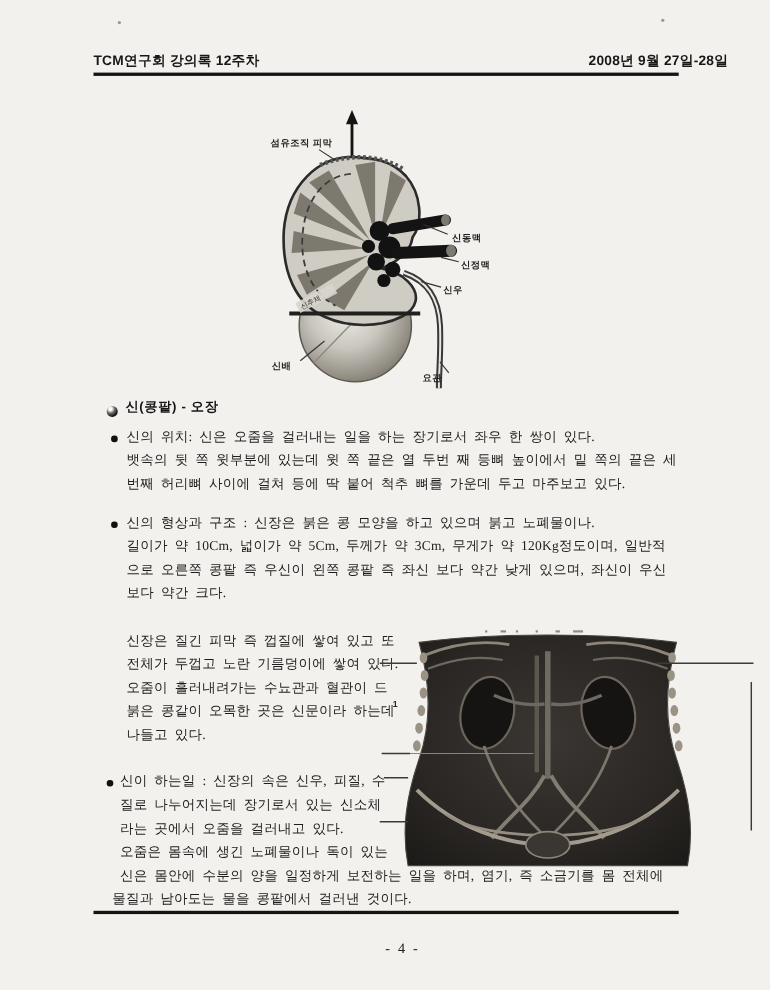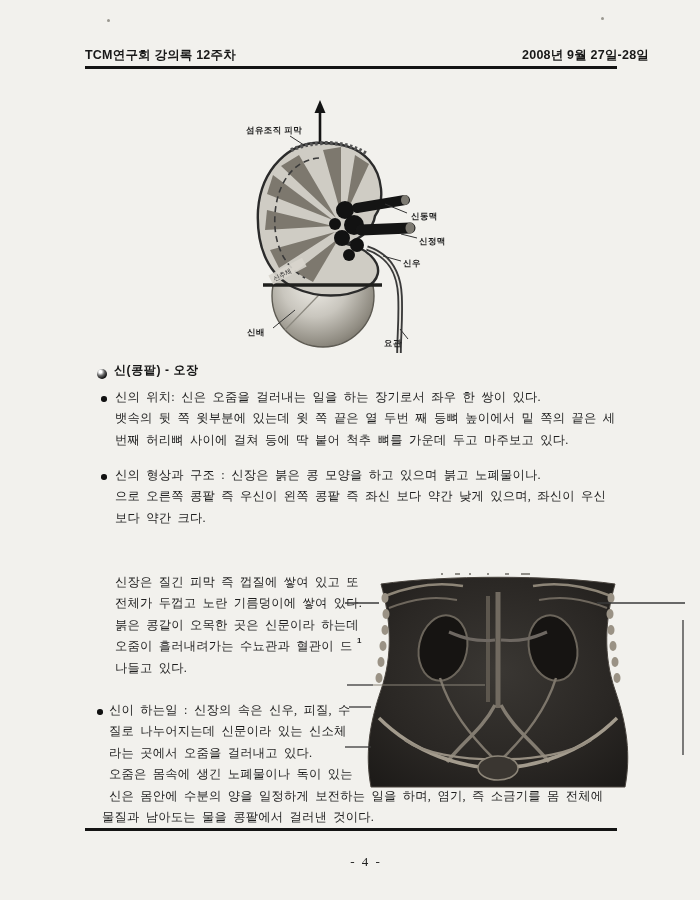--- a/index.html
+++ b/index.html
@@ -24,21 +24,21 @@
 </style>
 </head>
 <body>
 
 <div class="page">
 
   <div class="abs speck" style="left:107px;top:19px;"></div>
   <div class="abs speck" style="left:601px;top:17px;"></div>
 
   <div class="abs hdr" style="left:85px;top:47px;">TCM연구회 강의록 12주차</div>
-  <div class="abs hdr" style="right:83px;top:47px;">2008년 9월 27일-28일</div>
+  <div class="abs hdr" style="right:70px;top:47px;">2008년 9월 27일-28일</div>
   <div class="abs rule" style="left:85px;top:66px;width:532px;"></div>
 
   <svg class="abs" style="left:233px;top:98px;" width="225" height="260" viewBox="0 0 225 260">
     <defs>
       <radialGradient id="sph" cx="42%" cy="38%" r="72%">
         <stop offset="0%" stop-color="#f0eee8"></stop>
         <stop offset="45%" stop-color="#c9c6be"></stop>
         <stop offset="82%" stop-color="#908c82"></stop>
         <stop offset="100%" stop-color="#6e6a61"></stop>
       </radialGradient>
@@ -102,29 +102,30 @@
   <div class="abs dot" style="left:101px;top:396px;"></div>
   <div class="abs tblock" style="left:115px;top:387px;">
     <div class="line">신의 위치: 신은 오줌을 걸러내는 일을 하는 장기로서 좌우 한 쌍이 있다.</div>
     <div class="line">뱃속의 뒷 쪽 윗부분에 있는데 윗 쪽 끝은 열 두번 째 등뼈 높이에서 밑 쪽의 끝은 세</div>
     <div class="line">번째 허리뼈 사이에 걸쳐 등에 딱 붙어 척추 뼈를 가운데 두고 마주보고 있다.</div>
   </div>
 
   <div class="abs dot" style="left:101px;top:474px;"></div>
   <div class="abs tblock" style="left:115px;top:465px;">
     <div class="line">신의 형상과 구조 : 신장은 붉은 콩 모양을 하고 있으며 붉고 노폐물이나.</div>
+    <div class="line">길이가 약 10Cm, 넓이가 약 5Cm, 두께가 약 3Cm, 무게가 약 120Kg정도이며, 일반적</div>
     <div class="line">으로 오른쪽 콩팥 즉 우신이 왼쪽 콩팥 즉 좌신 보다 약간 낮게 있으며, 좌신이 우신</div>
     <div class="line">보다 약간 크다.</div>
   </div>
 
   <div class="abs tblock" style="left:115px;top:572px;">
     <div class="line">신장은 질긴 피막 즉 껍질에 쌓여 있고 또</div>
     <div class="line">전체가 두껍고 노란 기름덩이에 쌓여 있다.</div>
+    <div class="line">오줌이 흘러내려가는 수뇨관과 혈관이 드</div>
     <div class="line">붉은 콩같이 오목한 곳은 신문이라 하는데</div>
-    <div class="line">오줌이 흘러내려가는 수뇨관과 혈관이 드</div>
     <div class="line">나들고 있다.</div>
   </div>
 
   <svg class="abs" style="left:345px;top:570px;" width="345" height="222" viewBox="0 0 345 222">
     <defs>
       <radialGradient id="torsoShade" cx="50%" cy="45%" r="75%">
         <stop offset="0%" stop-color="#3a3733"></stop>
         <stop offset="60%" stop-color="#2a2724"></stop>
         <stop offset="100%" stop-color="#1b1917"></stop>
       </radialGradient>
@@ -181,21 +182,21 @@
     <text x="12" y="73" style="font:bold 8px 'Liberation Sans',sans-serif;fill:#2a2a2a;">1</text>
     <g stroke="#3a3a3a" stroke-width="1.3">
       <line x1="252" y1="33" x2="340" y2="33"></line>
       <line x1="338" y1="50" x2="338" y2="185"></line>
     </g>
   </svg>
 
   <div class="abs dot" style="left:97px;top:709px;"></div>
   <div class="abs tblock" style="left:109px;top:700px;font-family:Liberation Serif, serif;">
     <div class="line">신이 하는일 : 신장의 속은 신우, 피질, 수</div>
-    <div class="line">질로 나누어지는데 신문이라 있는 신소체</div>
+    <div class="line">질로 나누어지는데 장기로서 있는 신소체</div>
     <div class="line">라는 곳에서 오줌을 걸러내고 있다.</div>
     <div class="line">오줌은 몸속에 생긴 노폐물이나 독이 있는</div>
     <div class="line">신은 몸안에 수분의 양을 일정하게 보전하는 일을 하며, 염기, 즉 소금기를 몸 전체에</div>
     <div class="line offset-a">물질과 남아도는 물을 콩팥에서 걸러낸 것이다.</div>
   </div>
 
   <div class="abs rule" style="left:85px;top:828px;width:532px;"></div>
   <div class="abs pagenum" style="left:0;right:0;top:854px;">- 4 -</div>
 
 </div>

